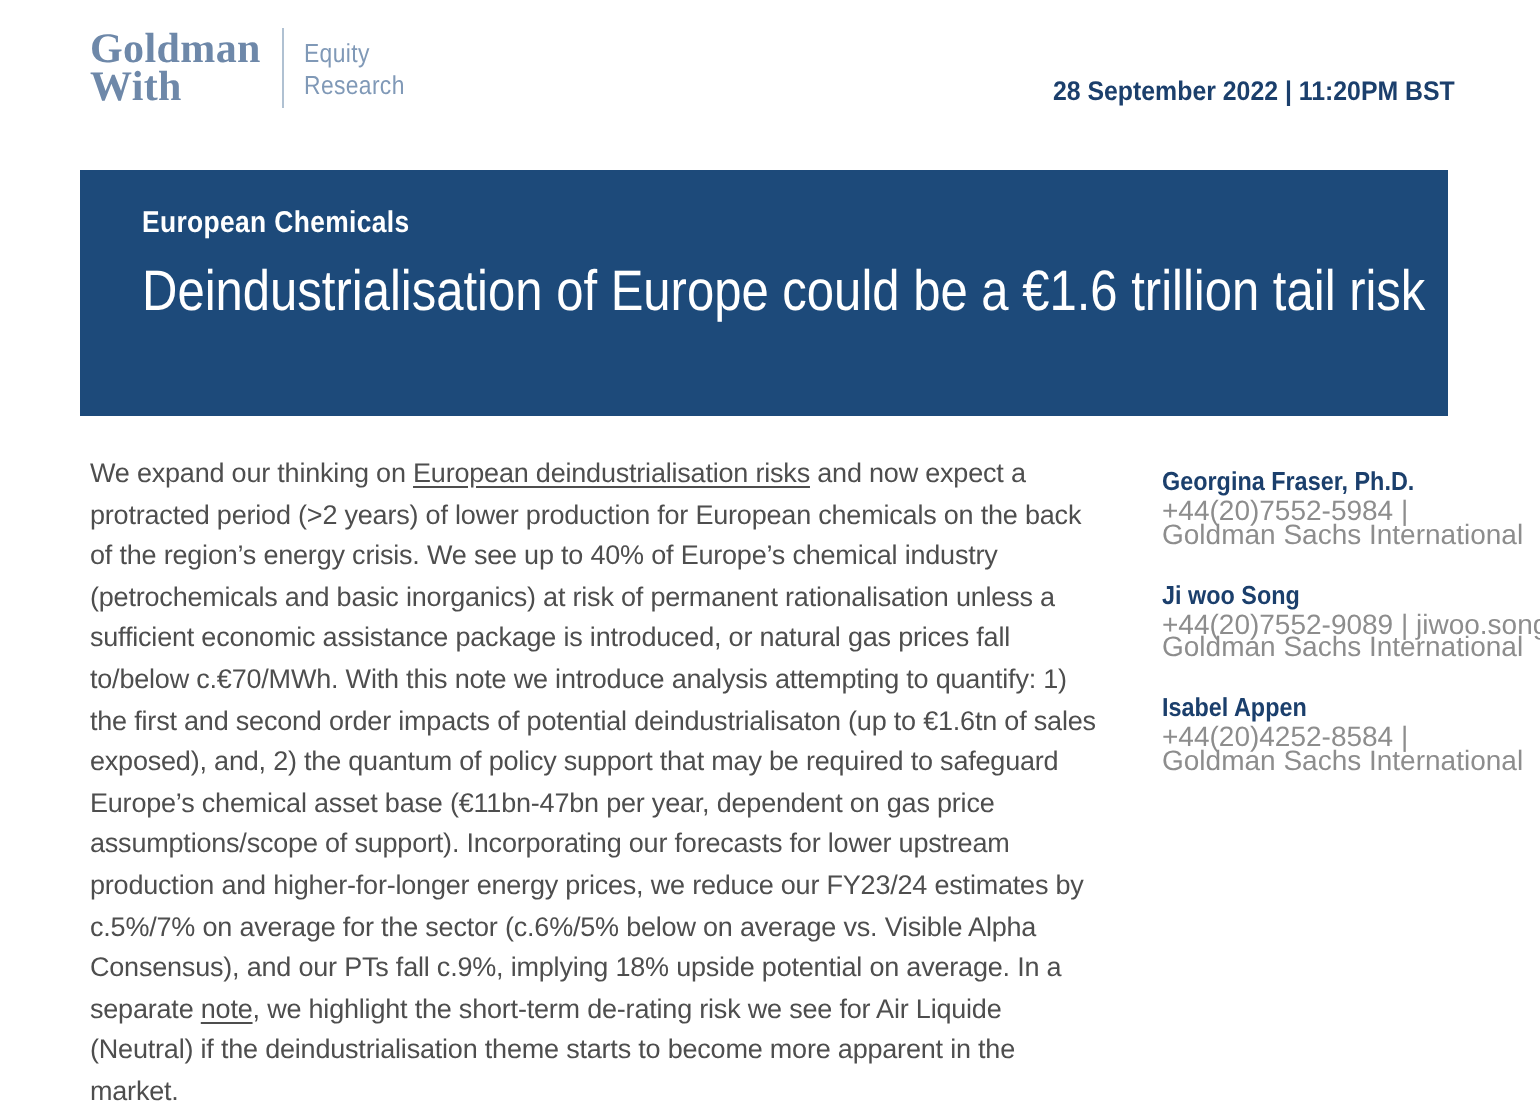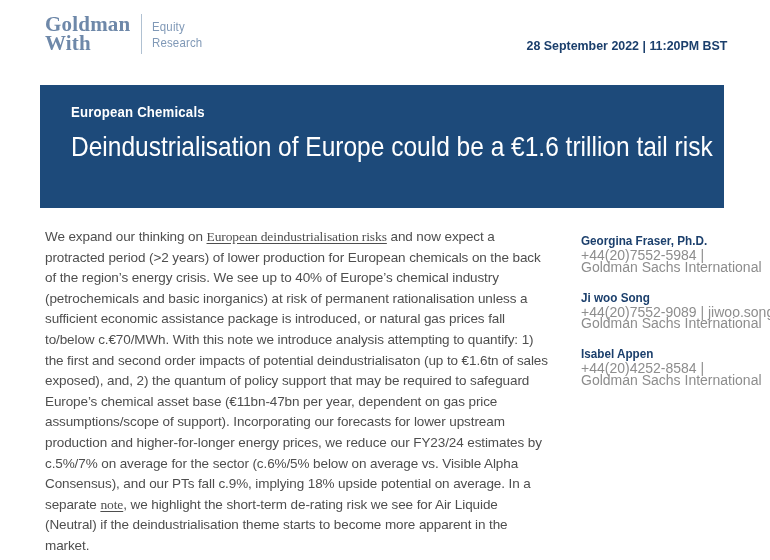--- a/index.html
+++ b/index.html
@@ -42,21 +42,21 @@
     color:#ffffff;font-size:28.5px;line-height:33px;font-weight:normal;
     width:790px;transform:scaleX(.86);transform-origin:0 0;
     margin:10px 0 0 0;
   }
   
   .summary{
     position:absolute;left:45px;top:227px;width:505px;
     font-size:13.5px;line-height:20.6px;color:var(--body_text,#4e4e4e);
     letter-spacing:-0.1px;
   }
-  .summary .link{text-decoration:underline;text-underline-offset:2px;cursor:pointer;font-family:Liberation Serif, serif;}
+  .summary .link{text-decoration:underline;text-underline-offset:2px;cursor:pointer;}
   
   .analysts{position:absolute;left:568px;top:233px;width:200px;margin-left:13px;}
   .analyst-card{margin-bottom:16px;}
   .analyst-name{
     color:var(--navy_text,#1b3f6c);font-weight:bold;font-size:13px;line-height:15px;
     transform:scaleX(.9);transform-origin:0 0;white-space:nowrap;margin-bottom:2px;
   }
   .analyst-line{
     font-size:14px;line-height:11.8px;color:var(--muted_text,#8d8d8d);
     white-space:nowrap;

